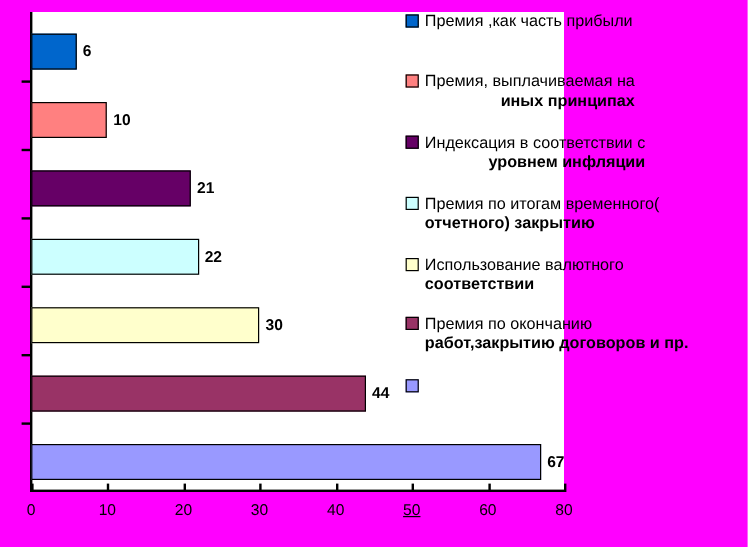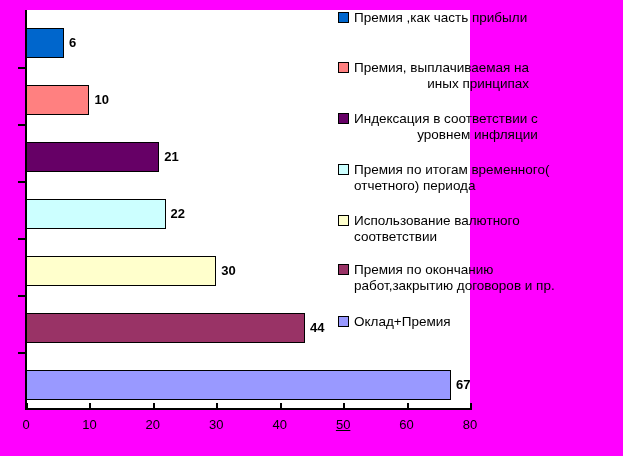--- a/index.html
+++ b/index.html
@@ -115,21 +115,21 @@
     flex: 0 0 auto;
     margin-top: 2px;
   }
   .legend-text {
     font-size: 13.5px;
     color: #000000;
     margin-left: 5px;
     line-height: 16px;
     font-family: "Liberation Sans", sans-serif;
   }
-  .legend-text .l2 { display: block; }
+  .legend-text .l2 { display: block; font-weight: bold; }
 </style>
 </head>
 <body>
 
 <div id="chart-root">
 
   <div class="plot-panel"></div>
 
   <div class="axis-y"></div>
   <div class="axis-x"></div>
@@ -188,29 +188,28 @@
       <div class="legend-item" style="top: 50px; left: 0px; text-align: right;">
         <span class="legend-swatch" style="background: rgb(255, 128, 128);"></span>
         <span class="legend-text">Премия, выплачиваемая на<span class="l2">иных принципах</span></span>
       </div>
       <div class="legend-item" style="top: 101px; left: 0px; text-align: right;">
         <span class="legend-swatch" style="background: rgb(102, 0, 102);"></span>
         <span class="legend-text">Индексация в соответствии с<span class="l2">уровнем инфляции</span></span>
       </div>
       <div class="legend-item" style="top: 152px; left: 0px;">
         <span class="legend-swatch" style="background: rgb(204, 255, 255);"></span>
-        <span class="legend-text">Премия по итогам временного(<span class="l2">отчетного) периода</span></span>
+        <span class="legend-text">Премия по итогам временного(<span class="l2">отчетного) закрытию</span></span>
       </div>
       <div class="legend-item" style="top: 203px; left: 0px;">
         <span class="legend-swatch" style="background: rgb(255, 255, 204);"></span>
         <span class="legend-text">Использование валютного<span class="l2">соответствии</span></span>
       </div>
       <div class="legend-item" style="top: 252px; left: 0px;">
         <span class="legend-swatch" style="background: rgb(153, 51, 102);"></span>
         <span class="legend-text">Премия по окончанию<span class="l2">работ,закрытию договоров и пр.</span></span>
       </div>
       <div class="legend-item" style="top: 304px; left: 0px;">
         <span class="legend-swatch" style="background: rgb(153, 153, 255);"></span>
-        <span class="legend-text">Оклад+Премия</span>
       </div>
     </div>
 
 </div>
 
 </body></html>

